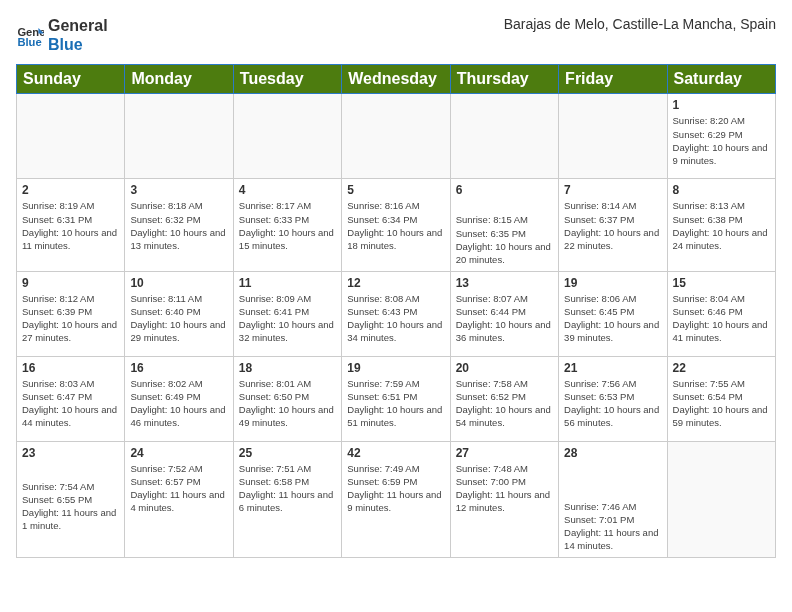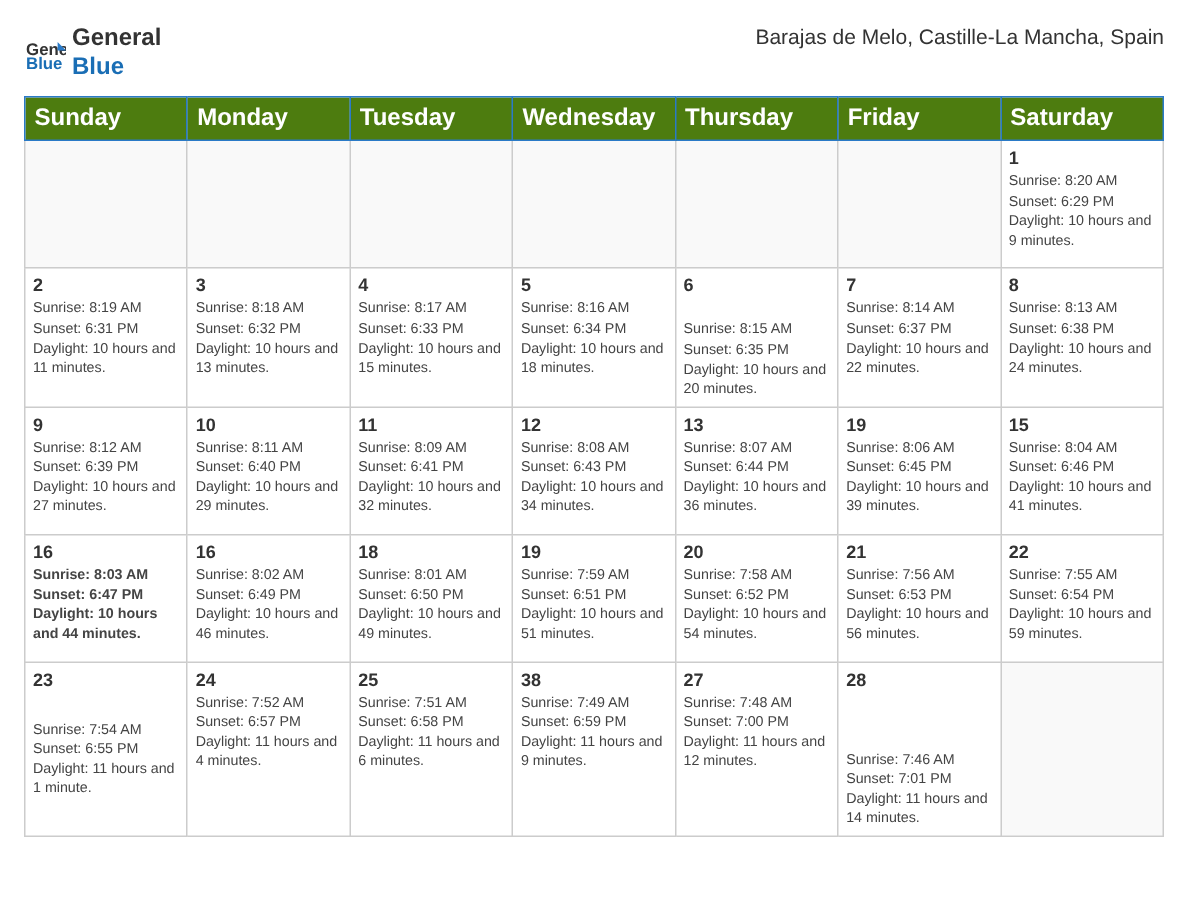--- a/index.html
+++ b/index.html
@@ -208,21 +208,21 @@
         <td>
           <span class="day-number">15</span>
           <div class="day-info" style="white-space: pre-line;">Sunrise: 8:04 AM
 Sunset: 6:46 PM
 Daylight: 10 hours and 41 minutes.</div>
         </td>
       </tr>
       <tr>
         <td>
           <span class="day-number">16</span>
-          <div class="day-info" style="white-space: pre-line; font-weight: bold;">Sunrise: 8:03 AM
+          <div class="day-info" style="white-space: pre-line;">Sunrise: 8:03 AM
 Sunset: 6:47 PM
 Daylight: 10 hours and 44 minutes.</div>
         </td>
         <td>
           <span class="day-number">16</span>
           <div class="day-info" style="white-space: pre-line;">Sunrise: 8:02 AM
 Sunset: 6:49 PM
 Daylight: 10 hours and 46 minutes.</div>
         </td>
         <td>
@@ -269,21 +269,21 @@
 Sunset: 6:57 PM
 Daylight: 11 hours and 4 minutes.</div>
         </td>
         <td>
           <span class="day-number">25</span>
           <div class="day-info" style="white-space: pre-line;">Sunrise: 7:51 AM
 Sunset: 6:58 PM
 Daylight: 11 hours and 6 minutes.</div>
         </td>
         <td>
-          <span class="day-number">38</span>
+          <span class="day-number">42</span>
           <div class="day-info" style="white-space: pre-line;">Sunrise: 7:49 AM
 Sunset: 6:59 PM
 Daylight: 11 hours and 9 minutes.</div>
         </td>
         <td>
           <span class="day-number">27</span>
           <div class="day-info" style="white-space: pre-line;">Sunrise: 7:48 AM
 Sunset: 7:00 PM
 Daylight: 11 hours and 12 minutes.</div>
         </td>

